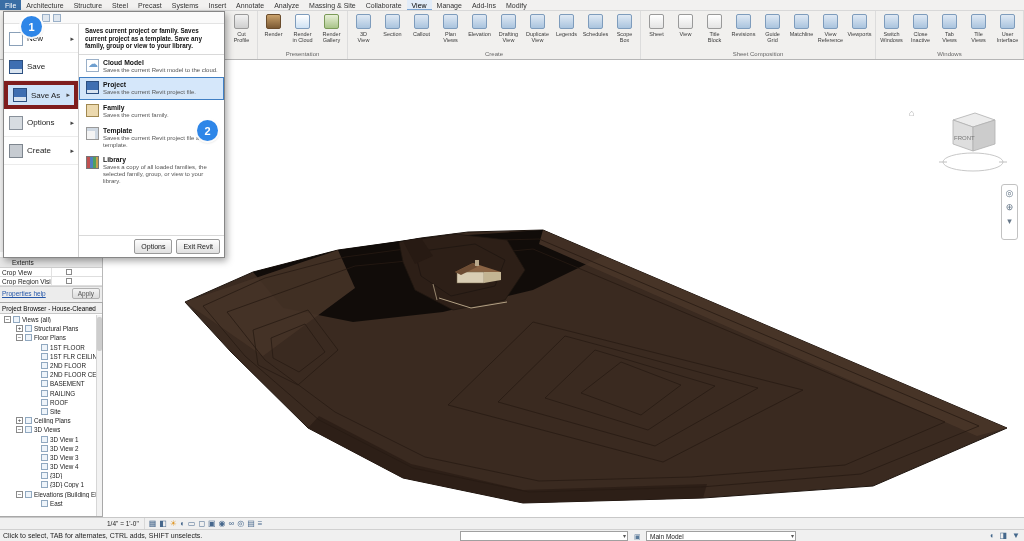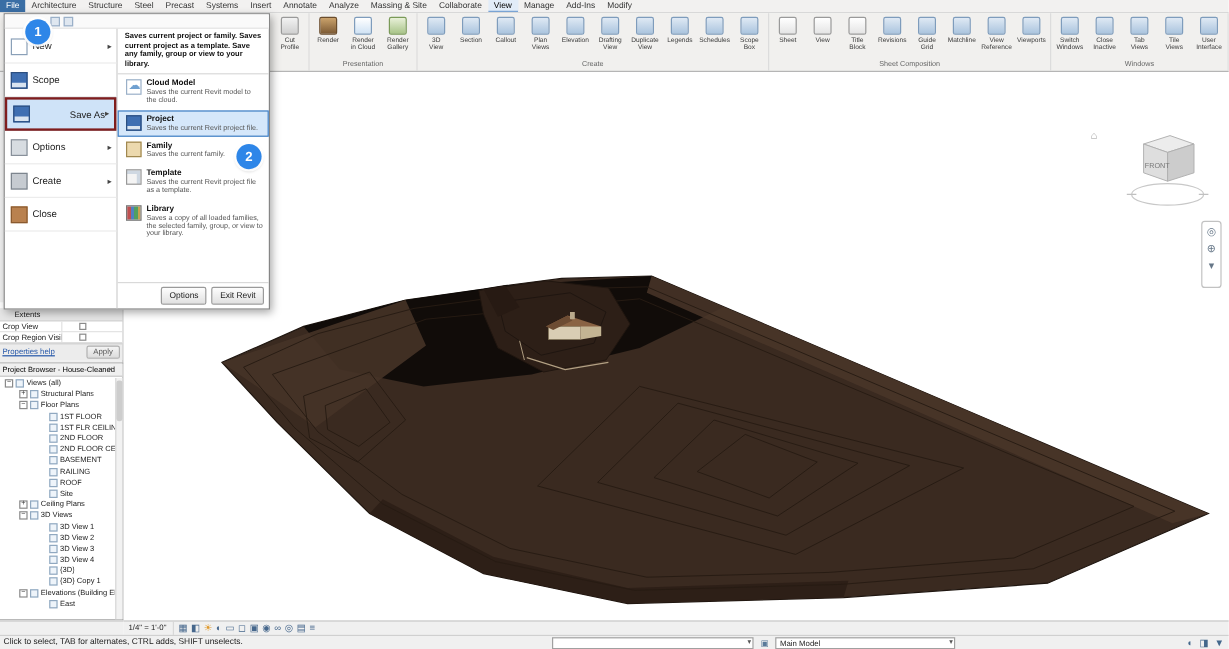--- a/index.html
+++ b/index.html
@@ -58,23 +58,23 @@
   #viewcube { position:absolute; left:820px; top:42px; }
   #vc-home { position:absolute; left:806px; top:48px; font-size:9px; color:#999; }
   #navbar { position:absolute; left:898px; top:124px; width:17px; height:56px; background:rgba(255,255,255,.92); border:1px solid #c2c2c2; border-radius:3px; display:flex; flex-direction:column; align-items:center; gap:4px; padding-top:3px; }
   .nbi { font-size:9px; line-height:10px; color:#667788; }
 
   
   #file-menu { position:absolute; left:3px; top:11px; width:222px; height:247px; background:#fff; border:1px solid #868686; box-shadow:2px 3px 7px rgba(0,0,0,.35); z-index:50; display:flex; flex-direction:column; }
   #fm-top { height:12px; border-bottom:1px solid #e3e3e3; display:flex; align-items:center; gap:3px; padding-left:38px; background:#fafafa; }
   .fm-topicon { width:8px; height:8px; background:#dfe7f0; border:1px solid #9ab0c8; }
   #fm-cols { flex:1; display:flex; min-height:0; }
-  #fm-left { width:94px; border-right:1px solid #d0d0d0; padding-top:1px; }
+  #fm-left { width:75px; border-right:1px solid #d0d0d0; padding-top:1px; }
   .fm-item { height:28px; display:flex; align-items:center; border-bottom:1px solid #ececec; position:relative; cursor:default; }
-  .fm-item.selected { background:#cfe3f8; border:2px solid #7f1d1d;text-align:right; }
+  .fm-item.selected { background:#cfe3f8; border:4px solid #7f1d1d; }
   .mi { width:14px; height:14px; margin:0 4px 0 5px; flex:none; background:#e8eef5; border:1px solid #9ab0c8; }
   [data-name="new-icon"] { background:#fff; border-color:#8aa0b8; }
   [data-name="open-icon"] { background:linear-gradient(#f7d98a,#e8b84a); border-color:#b08a30; }
   [data-name="save-icon"],[data-name="save-as-icon"] { background:#3f6fb2; border-color:#2c4f80; box-shadow:inset 0 -4px 0 #d9e4f0; }
   [data-name="export-icon"] { background:#d7dce1; border-color:#88909a; }
   [data-name="print-icon"] { background:#c6cbd1; border-color:#7d858e; }
   [data-name="door-icon"] { background:#b9814f; border-color:#8a5a2f; }
   .fm-label { font-size:8px; color:#222; flex:1; }
   .fm-arrow { font-size:7px; color:#444; padding-right:4px; }
   #fm-right { flex:1; display:flex; flex-direction:column; min-height:0; }
@@ -547,21 +547,21 @@
 
           <div class="fm-item" data-name="menu-item-new">
             <span class="mi" data-name="new-icon"></span>
             <span class="fm-label" data-name="menu-item-label">New</span>
             <span class="fm-arrow" data-name="submenu-arrow-icon">▸</span>
           </div>
 
 
           <div class="fm-item" data-name="menu-item-save">
             <span class="mi" data-name="save-icon"></span>
-            <span class="fm-label" data-name="menu-item-label">Scope</span>
+            <span class="fm-label" data-name="menu-item-label">Save</span>
             <span class="fm-arrow" data-name="submenu-arrow-icon"></span>
           </div>
 
           <div class="fm-item selected" data-name="menu-item-save-as">
             <span class="mi" data-name="save-as-icon"></span>
             <span class="fm-label" data-name="menu-item-label">Save As</span>
             <span class="fm-arrow" data-name="submenu-arrow-icon">▸</span>
           </div>
 
           <div class="fm-item" data-name="menu-item-export">
@@ -569,25 +569,20 @@
             <span class="fm-label" data-name="menu-item-label">Options</span>
             <span class="fm-arrow" data-name="submenu-arrow-icon">▸</span>
           </div>
 
           <div class="fm-item" data-name="menu-item-print">
             <span class="mi" data-name="print-icon"></span>
             <span class="fm-label" data-name="menu-item-label">Create</span>
             <span class="fm-arrow" data-name="submenu-arrow-icon">▸</span>
           </div>
 
-          <div class="fm-item" data-name="menu-item-close">
-            <span class="mi" data-name="door-icon"></span>
-            <span class="fm-label" data-name="menu-item-label">Close</span>
-            <span class="fm-arrow" data-name="submenu-arrow-icon"></span>
-          </div>
         </div>
       <div id="fm-right" data-name="save-as-submenu">
         <div id="fm-header" data-name="submenu-description">Saves current project or family. Saves current project as a template. Save any family, group or view to your library.</div>
         <div data-name="save-as-options">
 
             <div class="fm-opt" data-name="save-option-cloud-model">
               <span class="oi" data-name="cloud-model-icon"></span>
               <span class="otxt">
                 <span class="otitle" style="display:block" data-name="option-title">Cloud Model</span>
                 <span class="odesc" style="display:block" data-name="option-description">Saves the current Revit model to the cloud.</span>

